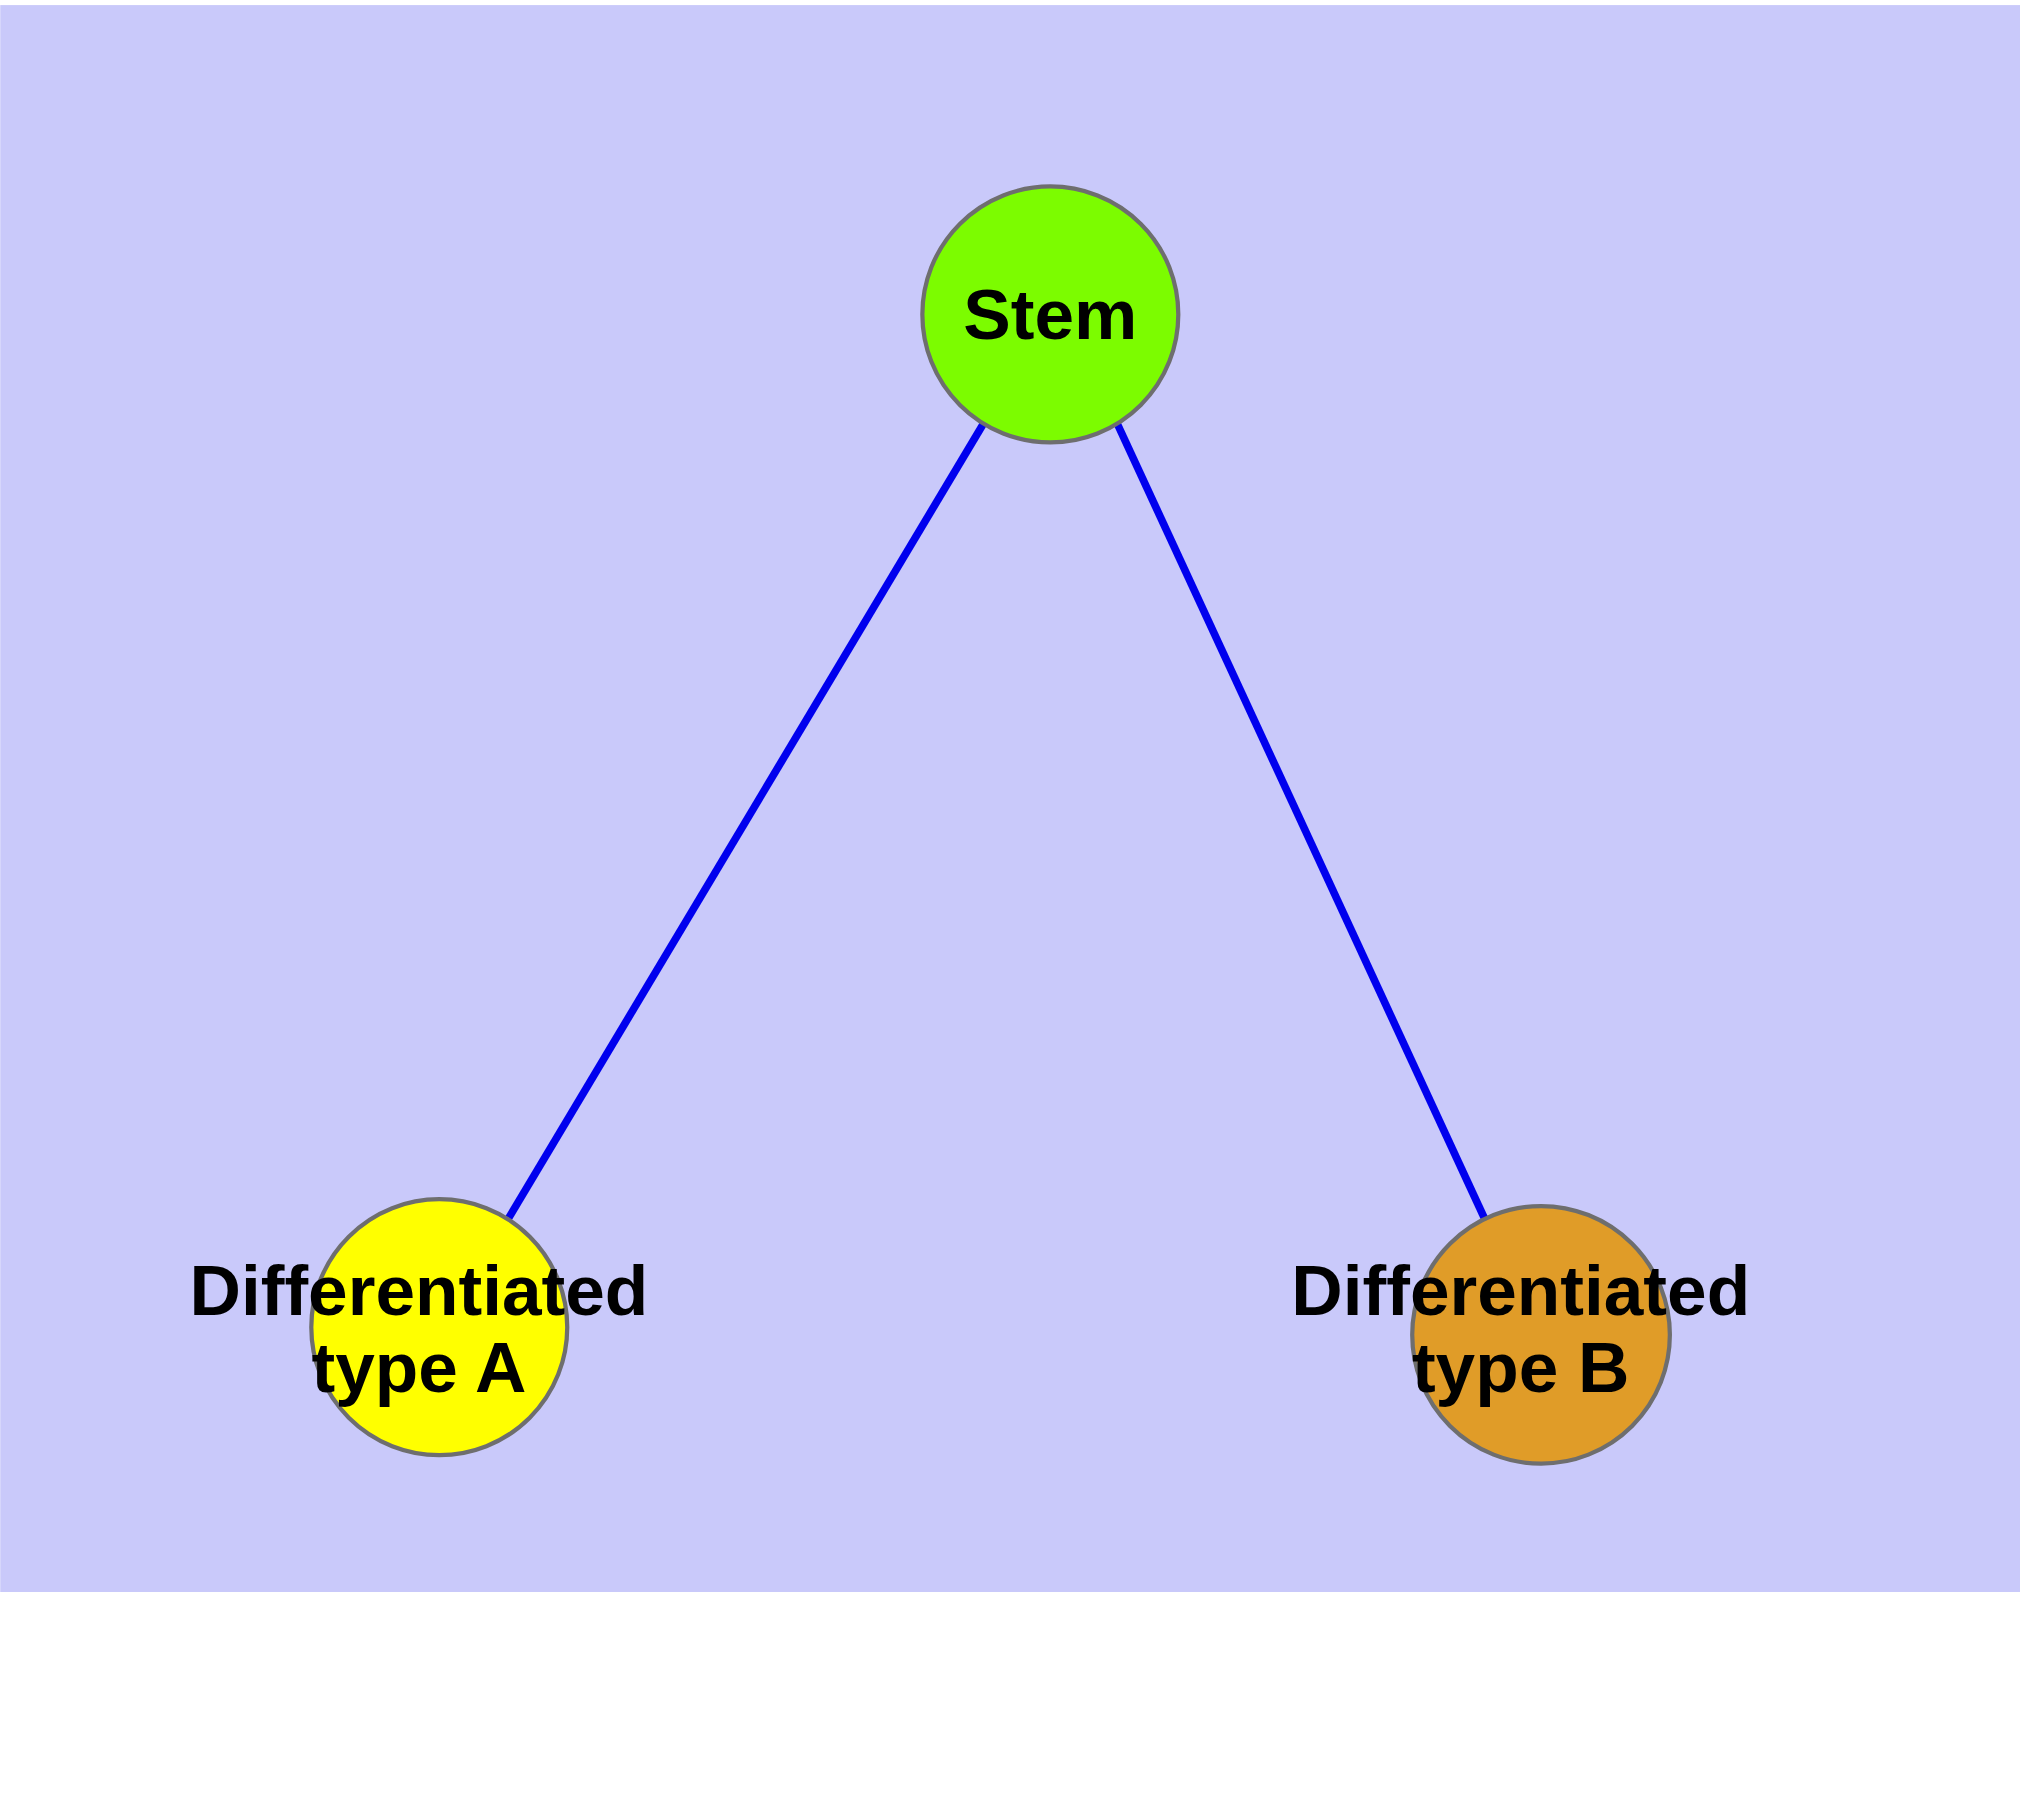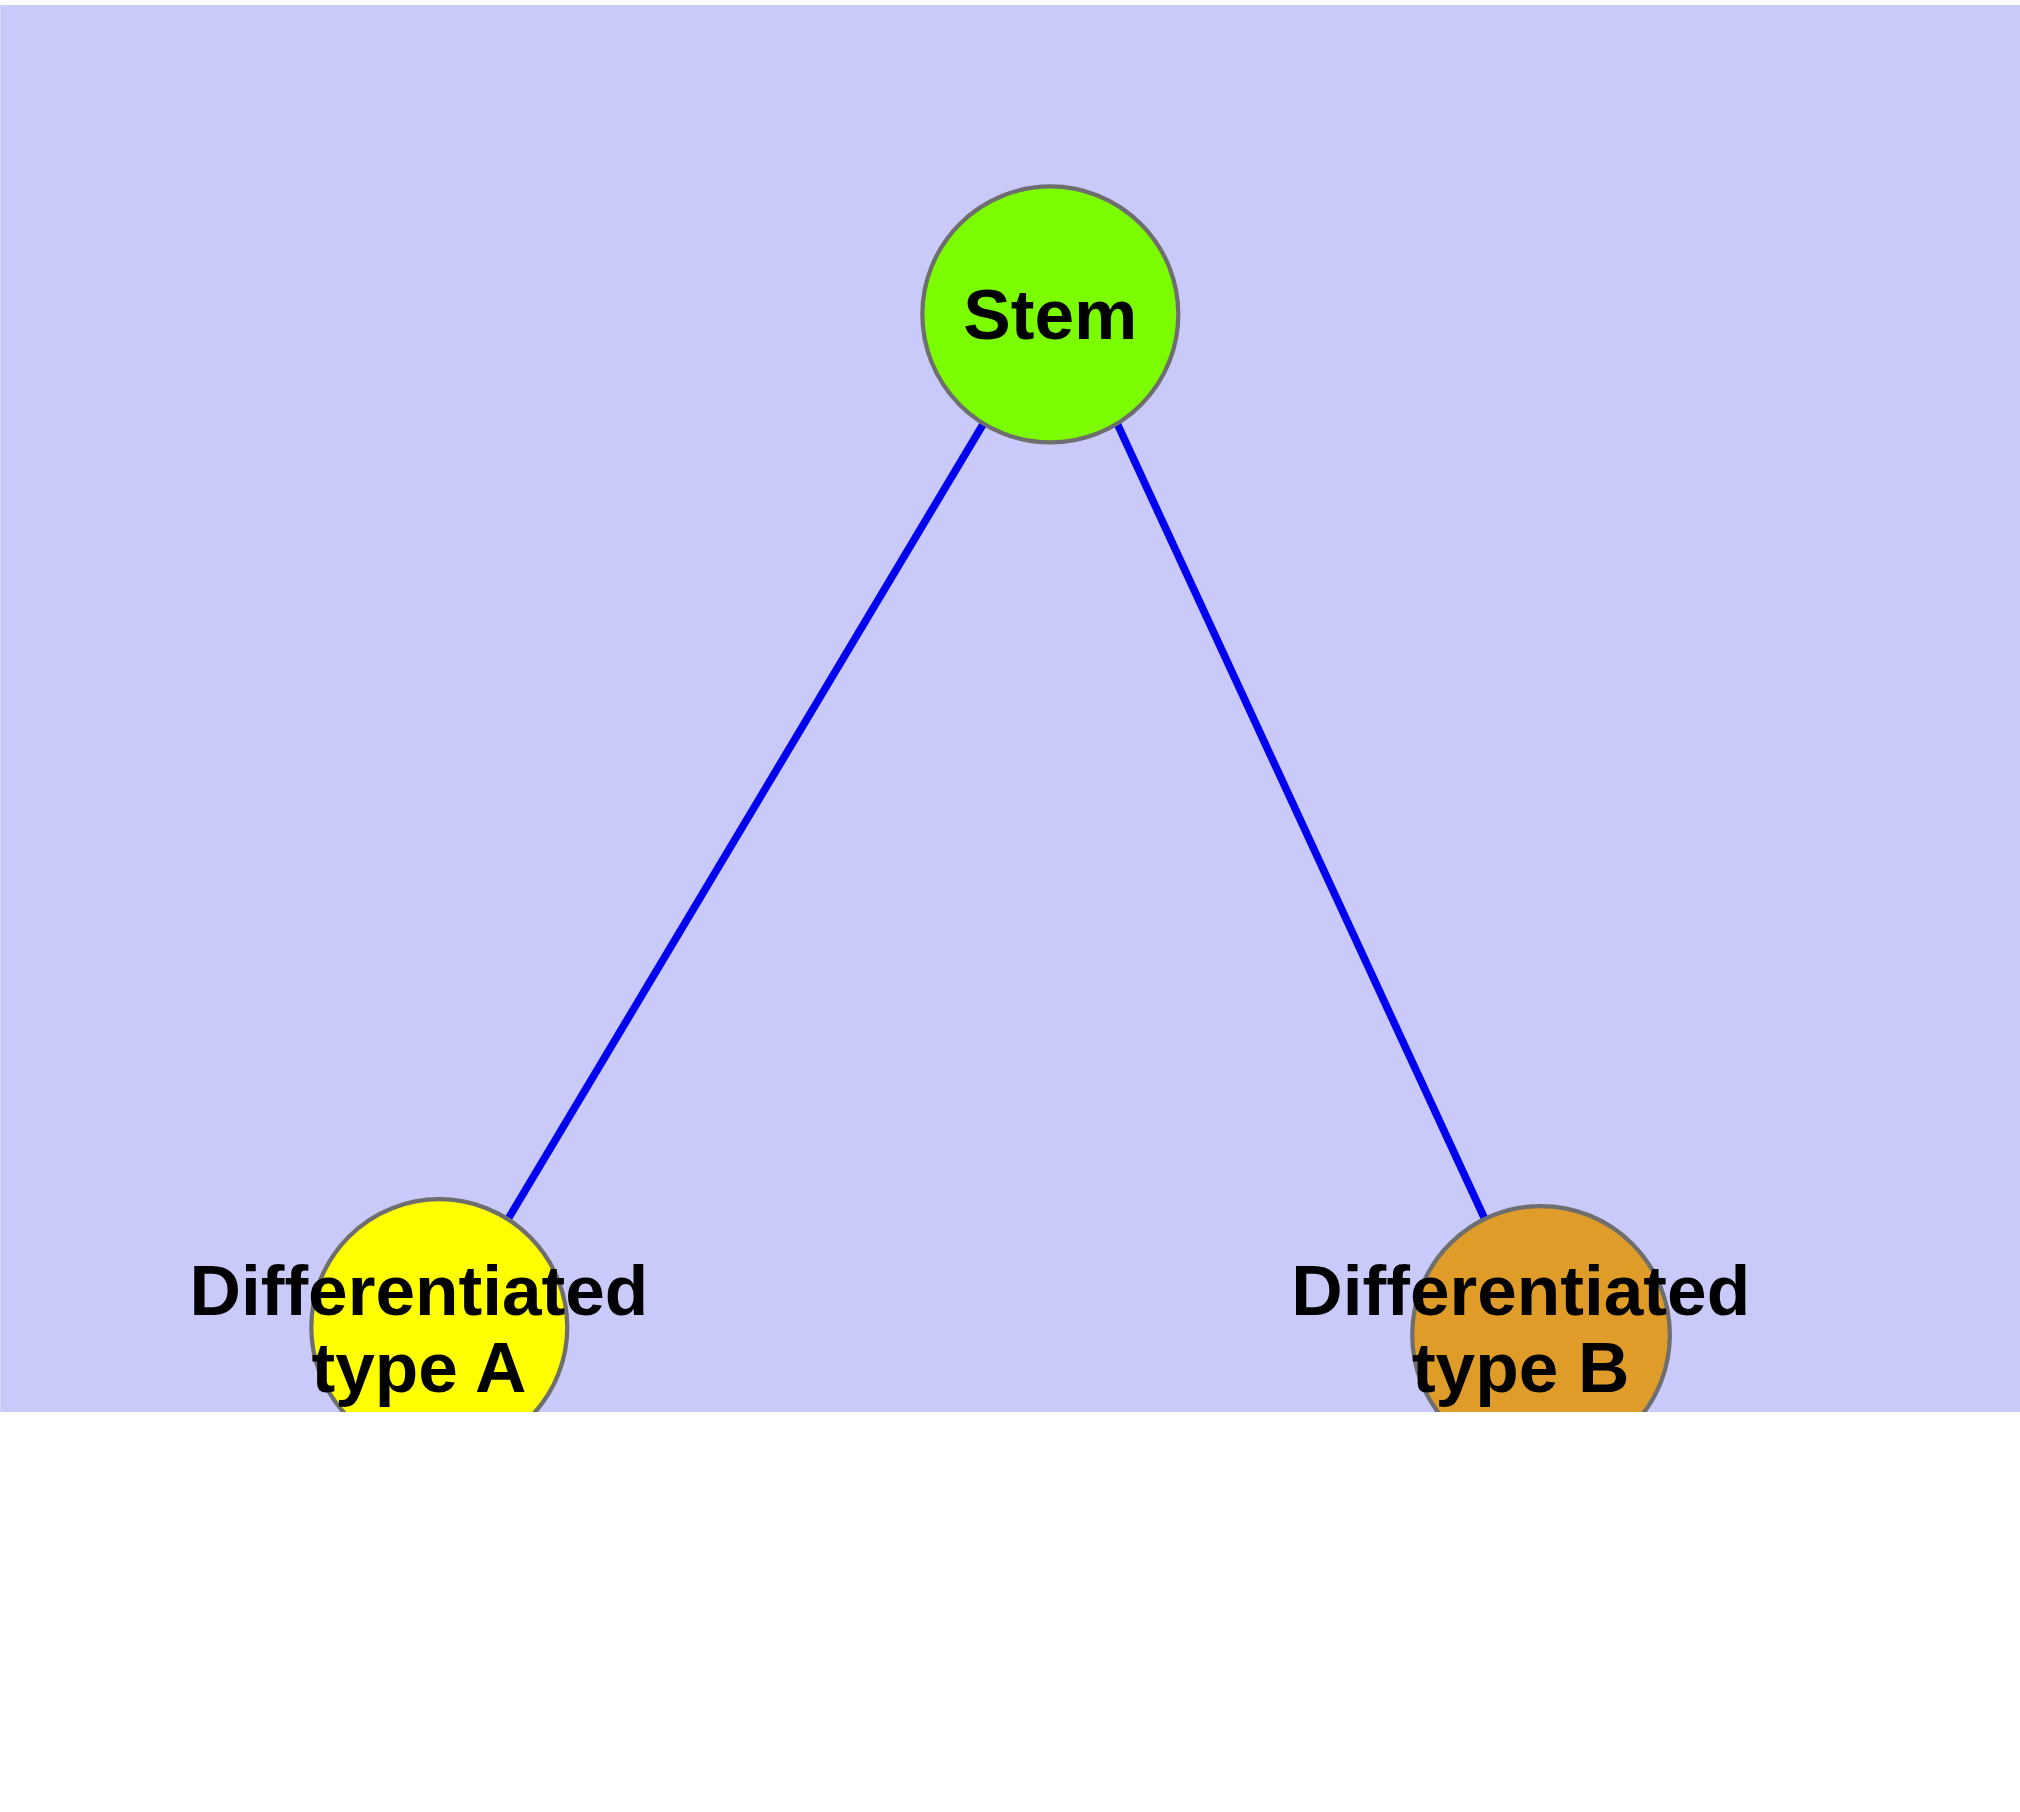--- a/index.html
+++ b/index.html
@@ -3,21 +3,21 @@
 <meta charset="utf-8">
 <style>
   html, body {
     margin: 0;
     padding: 0;
     background: #ffffff;
   }
   #canvas {
     position: relative;
     width: 2021px;
-    height: 1412px;
+    height: 1592px;
     background: #ffffff;
     overflow: hidden;
     font-family: "Liberation Sans", sans-serif;
   }
   #graph-svg {
     position: absolute;
     left: 0;
     top: 0;
     width: 2021px;
     height: 1812px;

